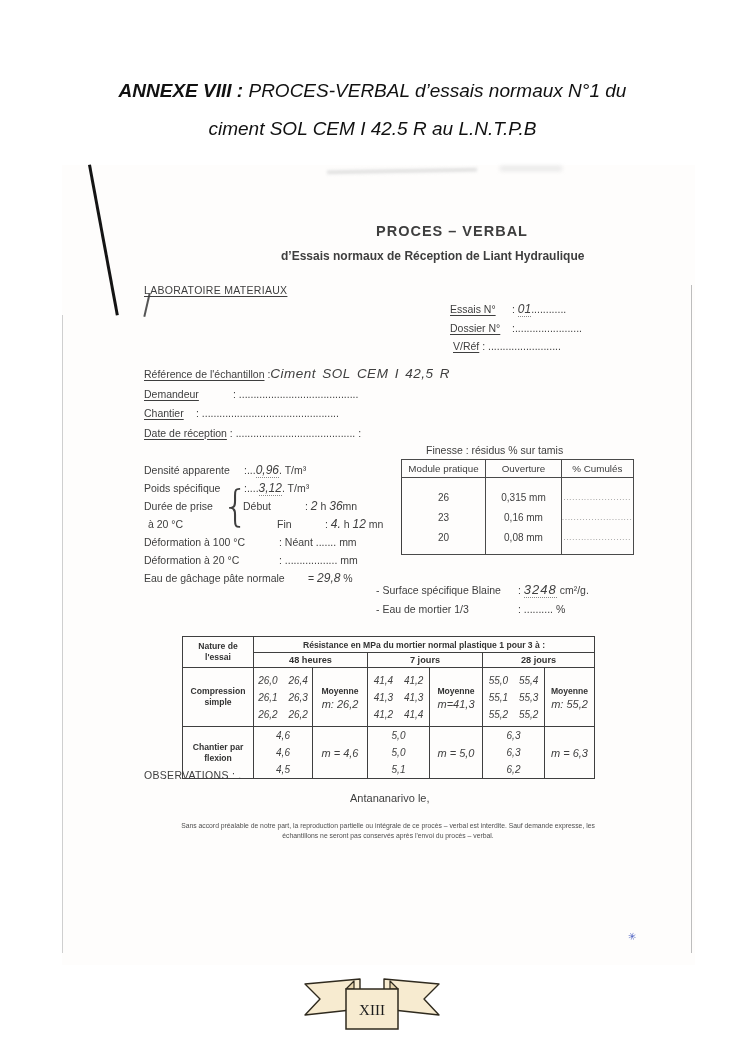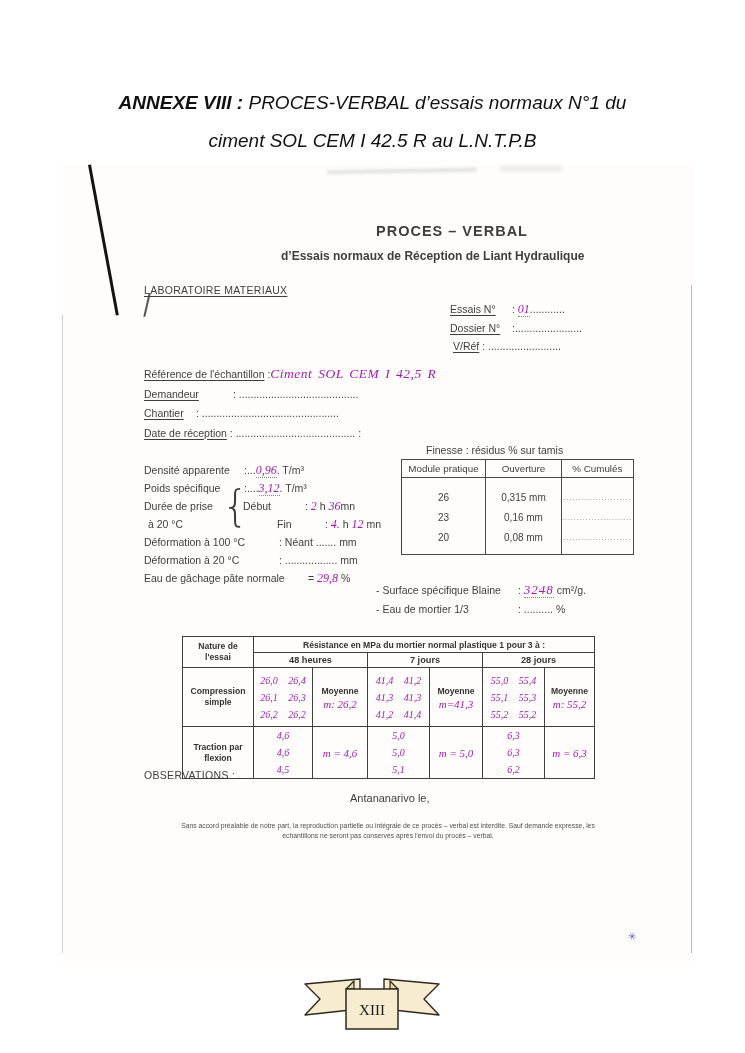--- a/index.html
+++ b/index.html
@@ -2,21 +2,21 @@
 <html lang="fr"><head>
 <meta charset="utf-8">
 <style>
   html,body{margin:0;padding:0;}
   body{
     width:745px;height:1053px;position:relative;overflow:hidden;
     background:#ffffff;
     font-family:"Liberation Sans", sans-serif;
   }
   
-  .page-title{position:absolute;top:84px;left:0;width:745px;text-align:center;
+  .page-title{position:absolute;top:72px;left:0;width:745px;text-align:center;
     font-style:italic;font-size:19px;color:#111;line-height:38px;}
   .page-title .t-bold{font-weight:bold;}
   
   .scan{position:absolute;left:62px;top:165px;width:633px;height:800px;
     background:#fefdfc;color:#3e3e3e;}
   .scan .printed{color:#3e3e3e;}
   .edge-slant{position:absolute;left:26px;top:0;width:3px;height:153px;background:#141414;
     transform:rotate(-10.5deg);transform-origin:top left;}
   .edge-left{position:absolute;left:0;top:150px;width:1px;height:638px;background:#cfcfcf;}
   .edge-right{position:absolute;left:629px;top:120px;width:1px;height:668px;background:#bdbdbd;}
@@ -27,21 +27,21 @@
   .doc-heading{position:absolute;left:240px;top:58px;width:300px;text-align:center;
     font-weight:bold;font-size:14.5px;letter-spacing:1px;color:#333;}
   .doc-subheading{position:absolute;left:219px;top:84px;font-weight:bold;font-size:12px;color:#383838;}
   .lab{position:absolute;left:82px;top:119px;font-size:10.5px;letter-spacing:.3px;
     text-decoration:underline;text-underline-offset:2px;}
   .u{text-decoration:underline;text-underline-offset:2px;}
   
   .refs{position:absolute;left:388px;top:135px;font-size:10.5px;line-height:18.5px;}
   .refs .lbl{display:inline-block;width:62px;}
   
-  .hand{font-family:Liberation Serif, serif;font-style:italic;color:#a21caf;}
+  .hand{font-family:Liberation Sans, sans-serif;font-style:italic;color:#404040;}
   .hand.du{border-bottom:1px dotted #888;}
   
   .sample{position:absolute;left:82px;top:199px;font-size:10.5px;line-height:19.5px;}
   .sample .lbl-dem{display:inline-block;width:89px;}
   .sample .lbl-cha{display:inline-block;width:52px;}
   .ref-value{font-size:13.5px;letter-spacing:.5px;word-spacing:2px;}
   
   .props{position:absolute;left:82px;top:296px;font-size:10.5px;line-height:18px;}
   .props .row{height:18px;white-space:nowrap;}
   .lw100{display:inline-block;width:100px;}
@@ -204,21 +204,21 @@
           </td>
       <td class="rt-vals hand">55,0 55,4
 55,1 55,3
 55,2 55,2</td>
       <td>
             <div class="moy-label">Moyenne</div>
             <div class="hand moy-val">m: 55,2</div>
           </td>
     </tr>
     <tr class="rt-tract">
-      <td class="rt-name"><span>Traction par</span><br><span>flexion</span></td>
+      <td class="rt-name"><span>Chantier par</span><br><span>flexion</span></td>
       <td class="rt-vals hand">4,6
 4,6
 4,5</td>
       <td class="hand moy-val">m = 4,6</td>
       <td class="rt-vals hand">5,0
 5,0
 5,1</td>
       <td class="hand moy-val">m = 5,0</td>
       <td class="rt-vals hand">6,3
 6,3

